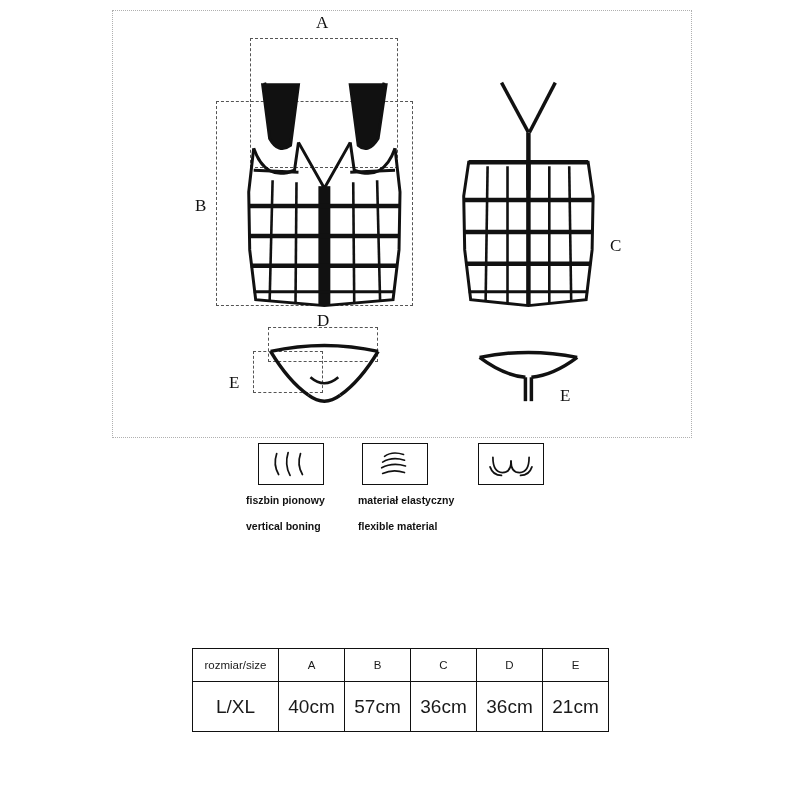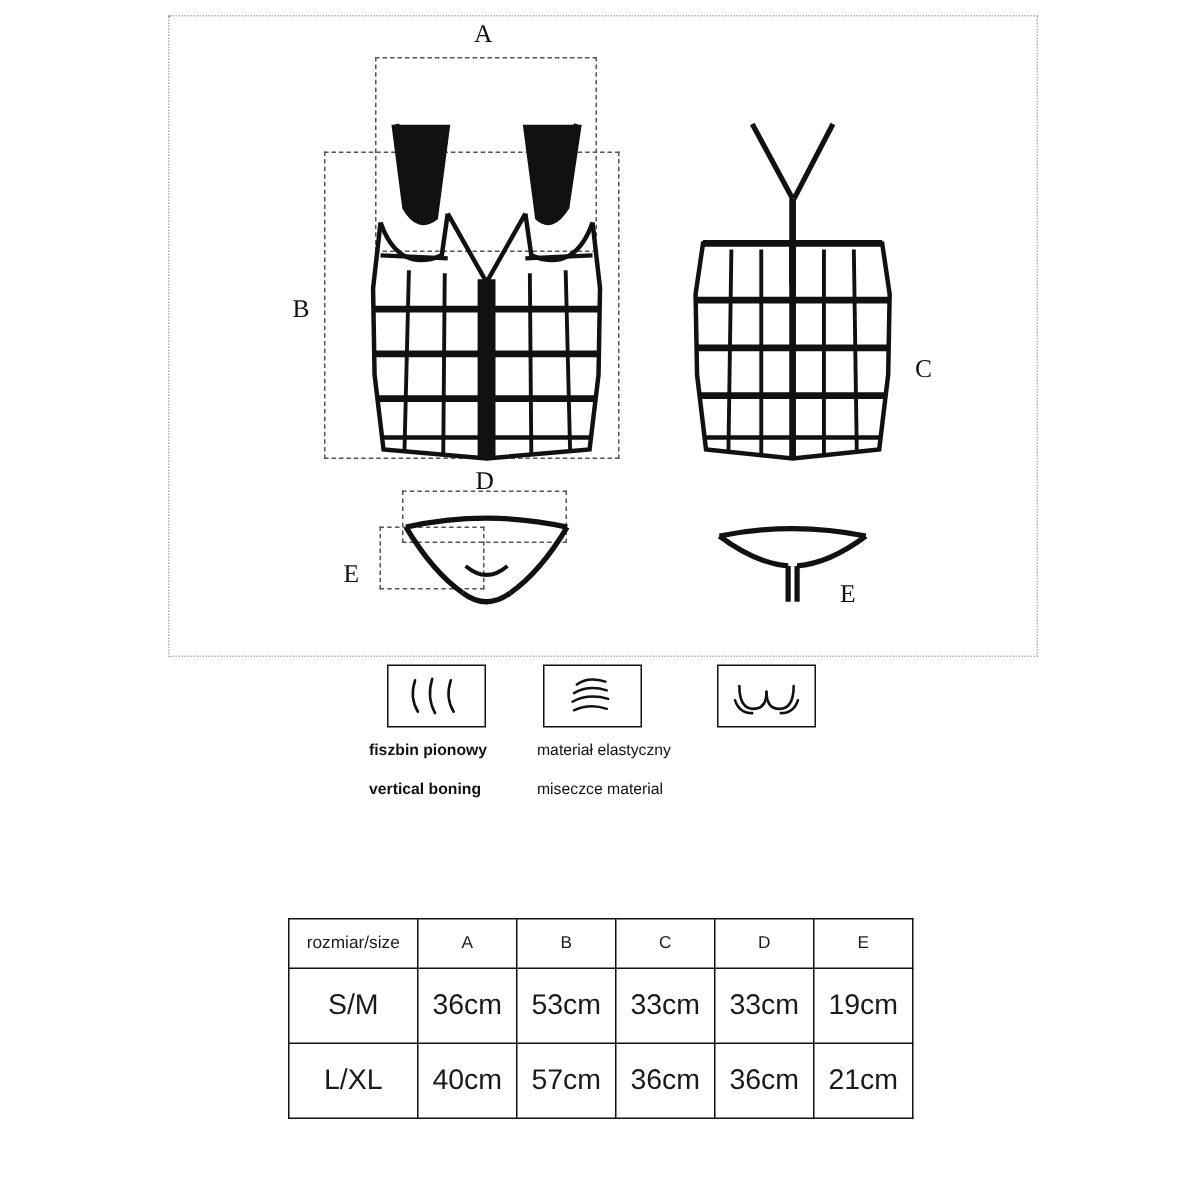--- a/index.html
+++ b/index.html
@@ -69,37 +69,38 @@
     height: 42px;
     border: 1px solid #111;
     box-sizing: border-box;
     display: block;
     margin-bottom: 9px;
   }
   .feature .cap {
     font-size: 10.5px;
     line-height: 13px;
     color: #111;
+    font-weight: bold;
   }
   .feature .cap .l1 { display: block; }
   .feature .cap .l2 { display: block; margin-top: 13px; }
   .feature.bold .cap { font-weight: bold; }
 
   #feature-0 { left: 134px; }
   #feature-0 .icon-box { margin-left: 12px; }
   #feature-1 { left: 246px; }
   #feature-1 .icon-box { margin-left: 4px; }
   #feature-2 { left: 358px; }
   #feature-2 .icon-box { margin-left: 8px; }
 
   
   #size-table {
     position: absolute;
     left: 192px;
-    top: 612px;
+    top: 648px;
     width: 416px;
     border-collapse: collapse;
     table-layout: fixed;
   }
   #size-table td, #size-table th {
     border: 1px solid #111;
     padding: 0;
     text-align: center;
     vertical-align: middle;
     font-weight: normal;
@@ -232,21 +233,21 @@
         <g fill="none" stroke="#111" stroke-width="1.7" stroke-linecap="round">
           <path d="M22 13 Q30 7 42 11"></path>
           <path d="M20 19 Q30 13 43 17"></path>
           <path d="M19 25 Q30 19 44 23"></path>
           <path d="M20 31 Q31 26 43 30"></path>
         </g>
       </svg>
     </span>
     <span class="cap">
       <span class="l1">materiał elastyczny</span>
-      <span class="l2">miseczce material</span>
+      <span class="l2">flexible material</span>
     </span>
   </div>
 
   <div class="feature" id="feature-2">
     <span class="icon-box">
       <svg viewBox="0 0 66 42" width="64" height="40">
         <g fill="none" stroke="#111" stroke-width="1.8" stroke-linecap="round">
           <path d="M14 14 Q14 30 24 30 Q33 30 33 18"></path>
           <path d="M52 14 Q52 30 42 30 Q33 30 33 18"></path>
           <path d="M11 24 Q14 33 23 33"></path>
@@ -271,28 +272,20 @@
       <td>rozmiar/size</td>
       <td>A</td>
       <td>B</td>
       <td>C</td>
       <td>D</td>
       <td>E</td>
     </tr>
   </thead>
   <tbody>
     <tr>
-      <td class="size-name">S/M</td>
-      <td>36cm</td>
-      <td>53cm</td>
-      <td>33cm</td>
-      <td>33cm</td>
-      <td>19cm</td>
-    </tr>
-    <tr>
       <td class="size-name">L/XL</td>
       <td>40cm</td>
       <td>57cm</td>
       <td>36cm</td>
       <td>36cm</td>
       <td>21cm</td>
     </tr>
   </tbody>
 </table>
 

